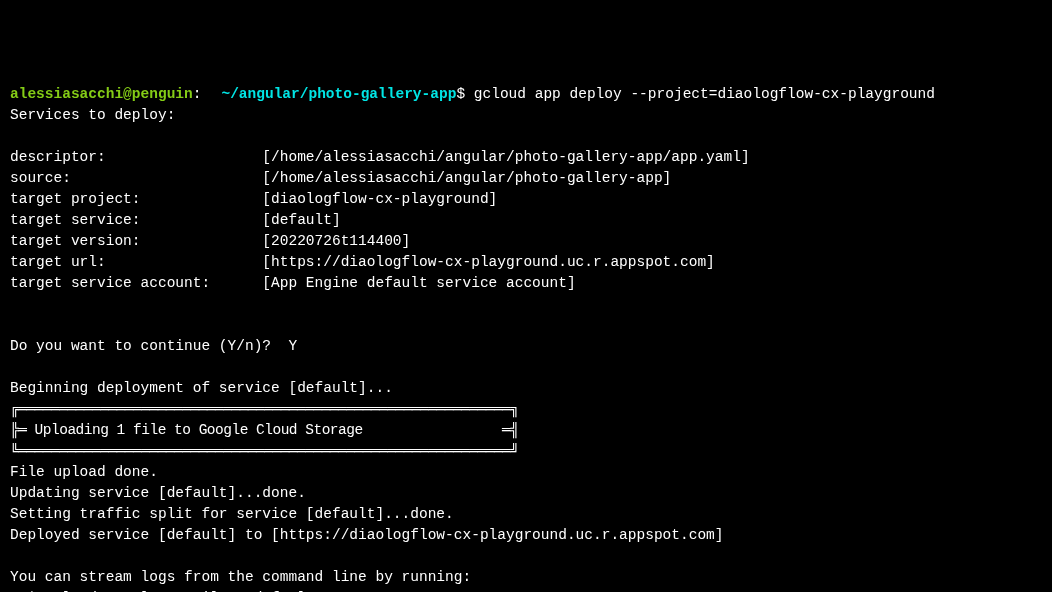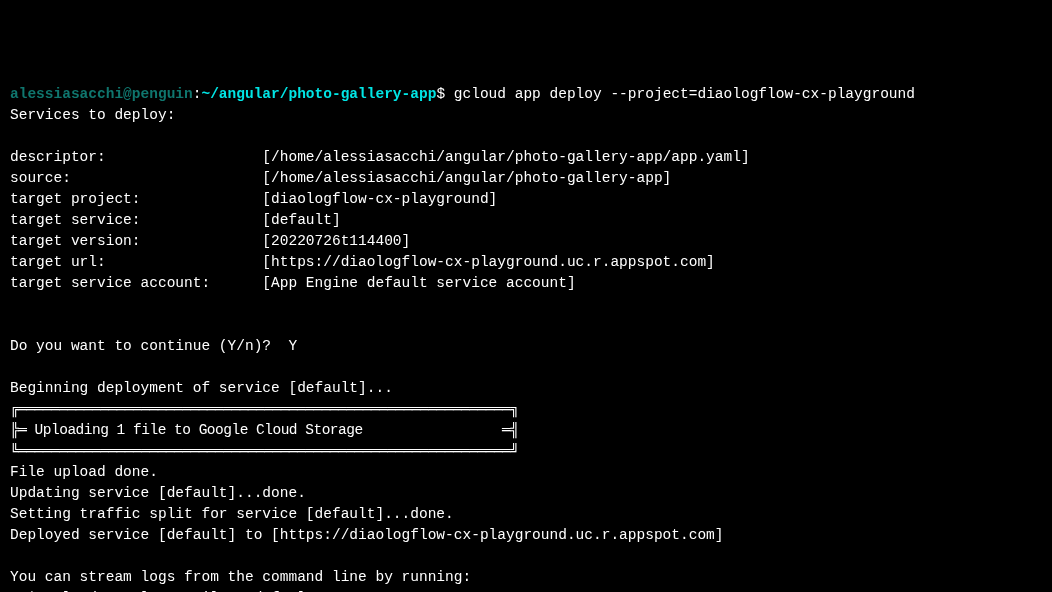--- a/index.html
+++ b/index.html
@@ -13,26 +13,27 @@
       font-family: 'Menlo', 'Monaco', 'Consolas', 'Courier New', monospace;
       font-size: 14.5px;
       line-height: 1.45;
       padding: 0 10px;
       width: 1052px;
       height: 592px;
       overflow: hidden;
       white-space: pre;
     }
     .green {
-      color: #0f766e;
+      color: #84cc16;
       font-weight: bold;
     }
     .cyan {
       color: #00e5e5;
       font-weight: bold;
+      margin-left: 20px;
     }
     .white {
       color: #ffffff;
     }
     .line {
       min-height: 1.45em;
     }
     .box-line {
       letter-spacing: -0.5px;
     }

